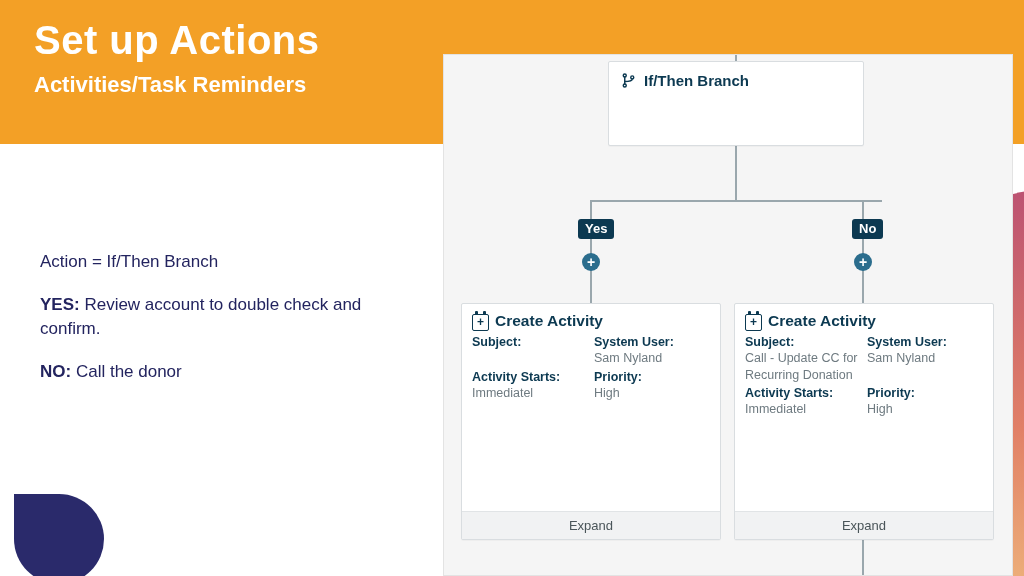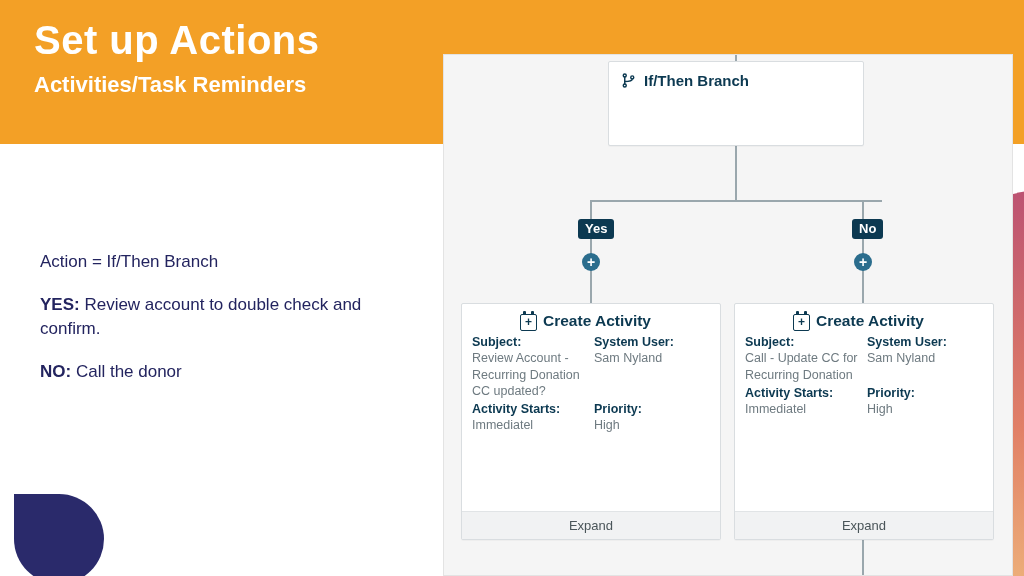--- a/index.html
+++ b/index.html
@@ -41,21 +41,21 @@
 
   
   .plus { position:absolute; width:18px; height:18px; border-radius:50%; background:#2b6d8d; color:#fff; font-size:14px; font-weight:700; line-height:18px; text-align:center; cursor:pointer; }
   .plus.l { left:138px; top:198px; }
   .plus.r { left:410px; top:198px; }
 
   
   .act { width:260px; padding:8px 10px 0 10px; }
   .act.l { left:17px; top:248px; height:237px; }
   .act.r { left:290px; top:248px; height:237px; }
-  .act-title { font-size:15.5px; font-weight:700; color:#0c3951; display:flex; align-items:center; gap:6px; margin-bottom:4px;margin-left:48px;}
+  .act-title { font-size:15.5px; font-weight:700; color:#0c3951; display:flex; align-items:center; gap:6px; margin-bottom:4px;}
   .grid2 { display:grid; grid-template-columns: 1fr 1fr; column-gap:6px; font-size:12.5px; color:#6e7a80; }
   .lbl { font-weight:700; color:#0c3951; }
   .cell { padding-bottom:2px; line-height:1.3; word-break:break-word; }
   .expand { position:absolute; left:0; right:0; bottom:0; height:28px; border-top:1px solid #e1e4e6; background:#f1f2f3; color:#4a5559; font-size:13px; text-align:center; line-height:28px; cursor:pointer; }
 
   
   .ical { display:inline-flex; width:17px; height:17px; border:1.6px solid #0c3951; border-radius:2px; position:relative; top:1px;}
   .ical::before { content:"+"; position:absolute; inset:0; text-align:center; font-size:12px; line-height:14px; color:#0c3951; font-weight:700;}
   .ical::after { content:""; position:absolute; top:-4px; left:2px; width:3px; height:4px; background:#0c3951; box-shadow: 8px 0 0 #0c3951; border-radius:1px;}
 
@@ -112,21 +112,21 @@
 
     <div class="plus l">+</div>
     <div class="plus r">+</div>
 
     <div class="card act l">
       <div class="act-title">
         <span class="ical"></span>
         <span>Create Activity</span>
       </div>
       <div class="grid2">
-        <div class="cell"><span class="lbl">Subject:</span><br><span>Review Account - Recurring Donation CC updated?</span></div>
+        <div class="cell"><span class="lbl">Subject:</span><br></div>
         <div class="cell"><span class="lbl">System User:</span><br><span>Sam Nyland</span></div>
         <div class="cell"><span class="lbl">Activity Starts:</span><br><span>Immediatel</span></div>
         <div class="cell"><span class="lbl">Priority:</span><br><span>High</span></div>
       </div>
       <div class="expand">Expand</div>
     </div>
 
     <div class="card act r">
       <div class="act-title">
         <span class="ical"></span>

